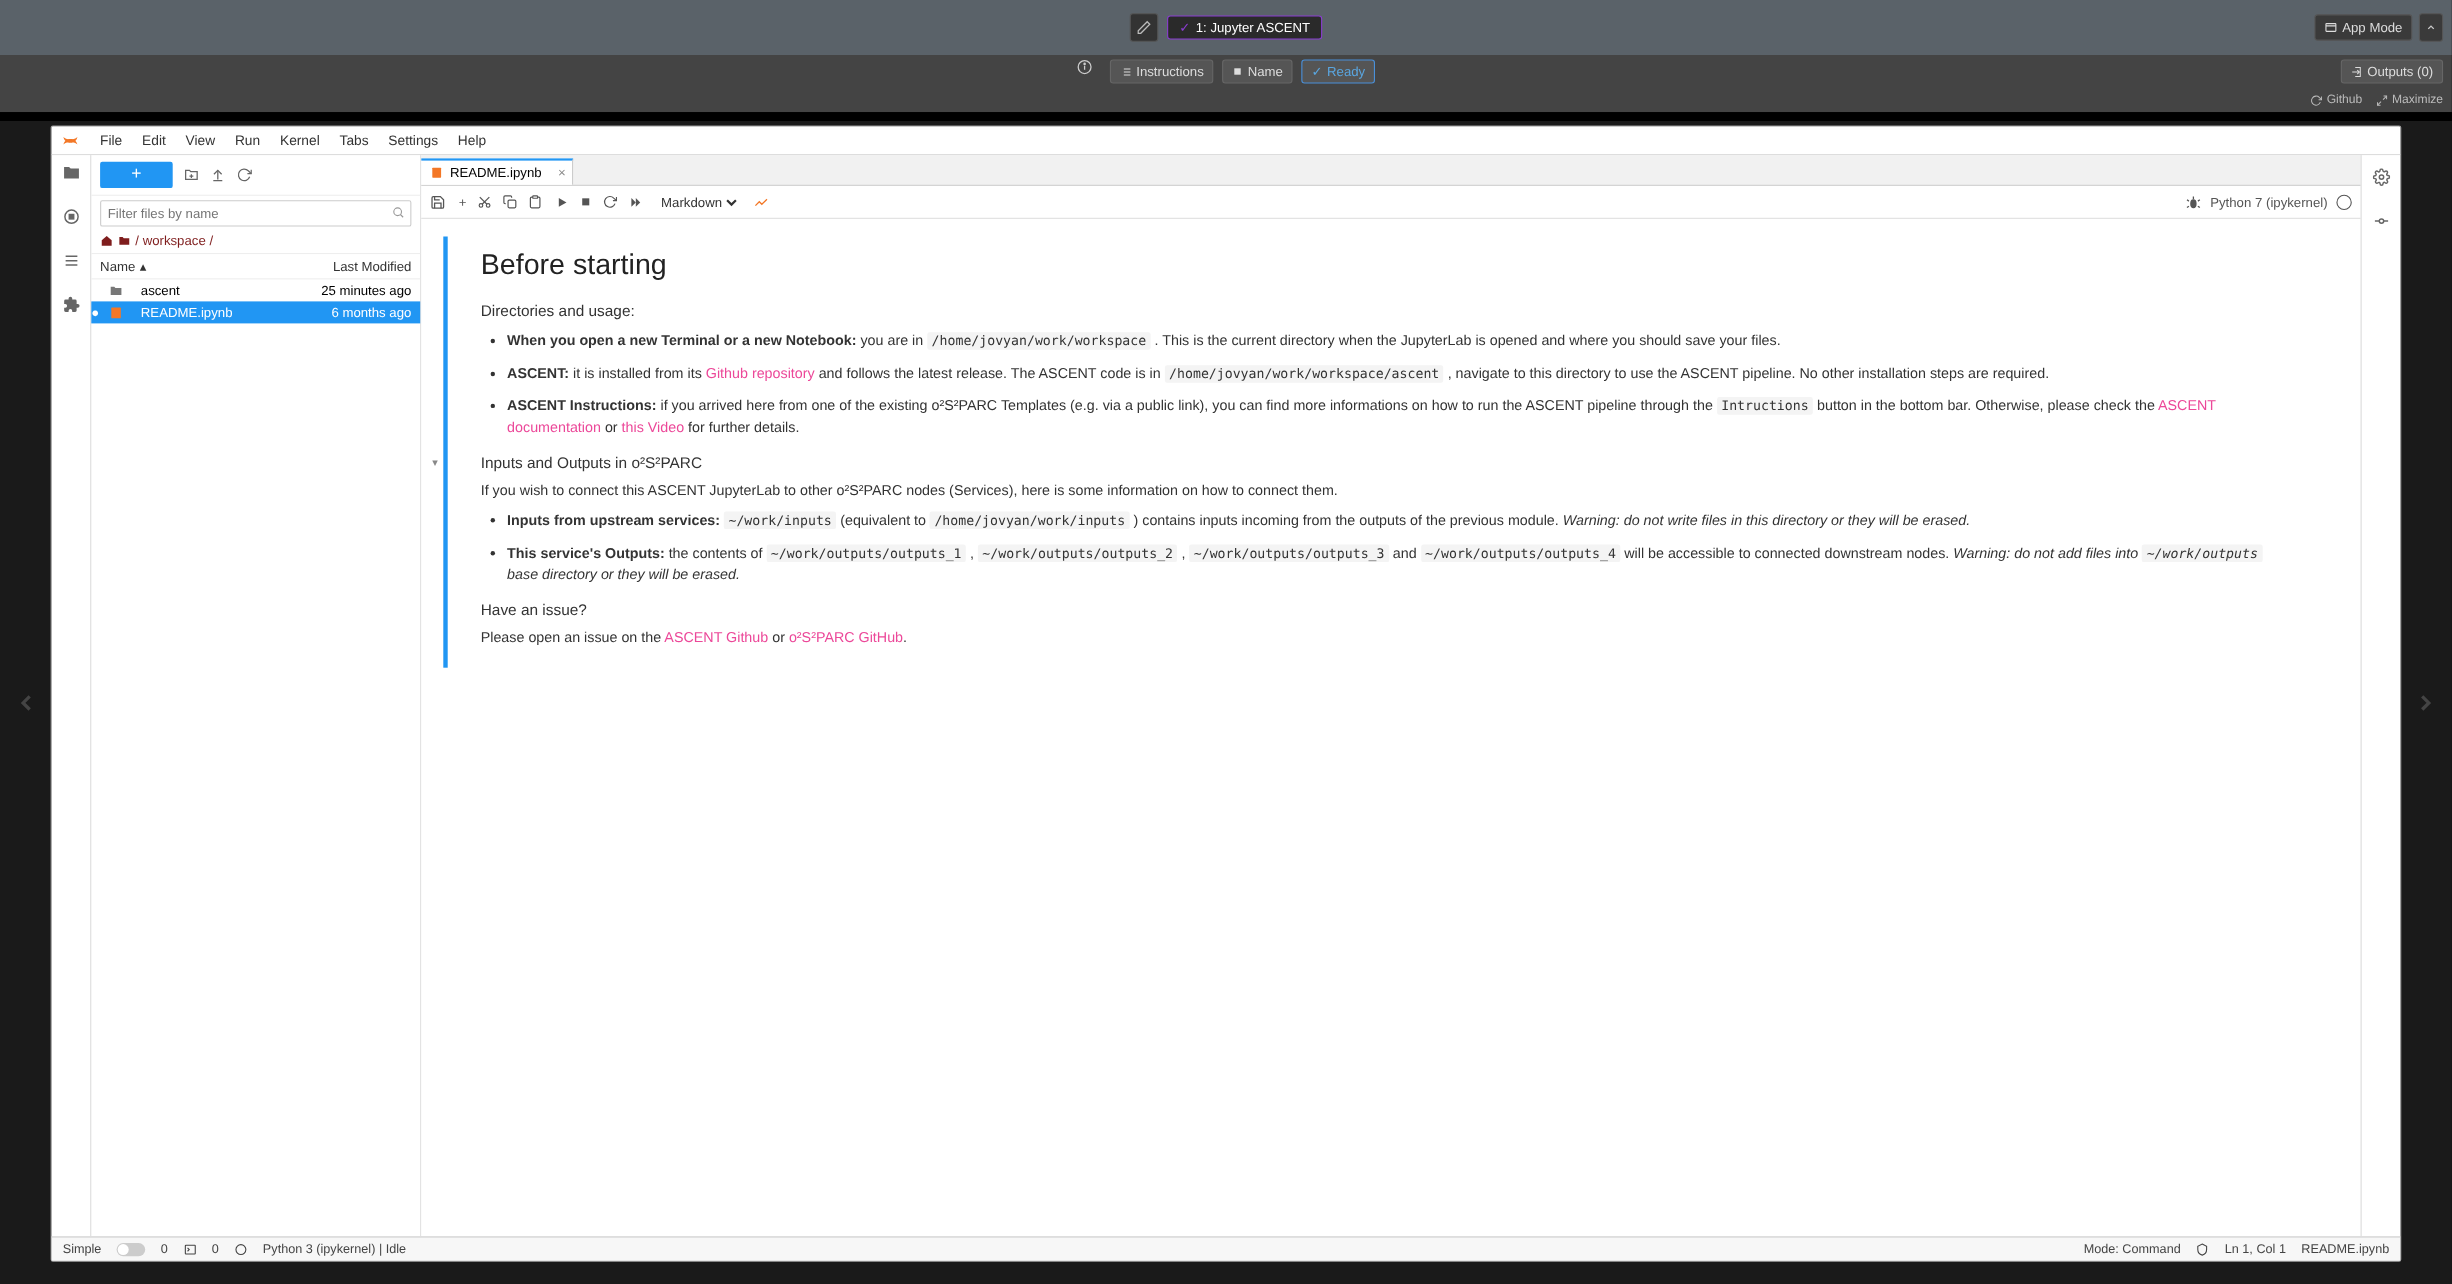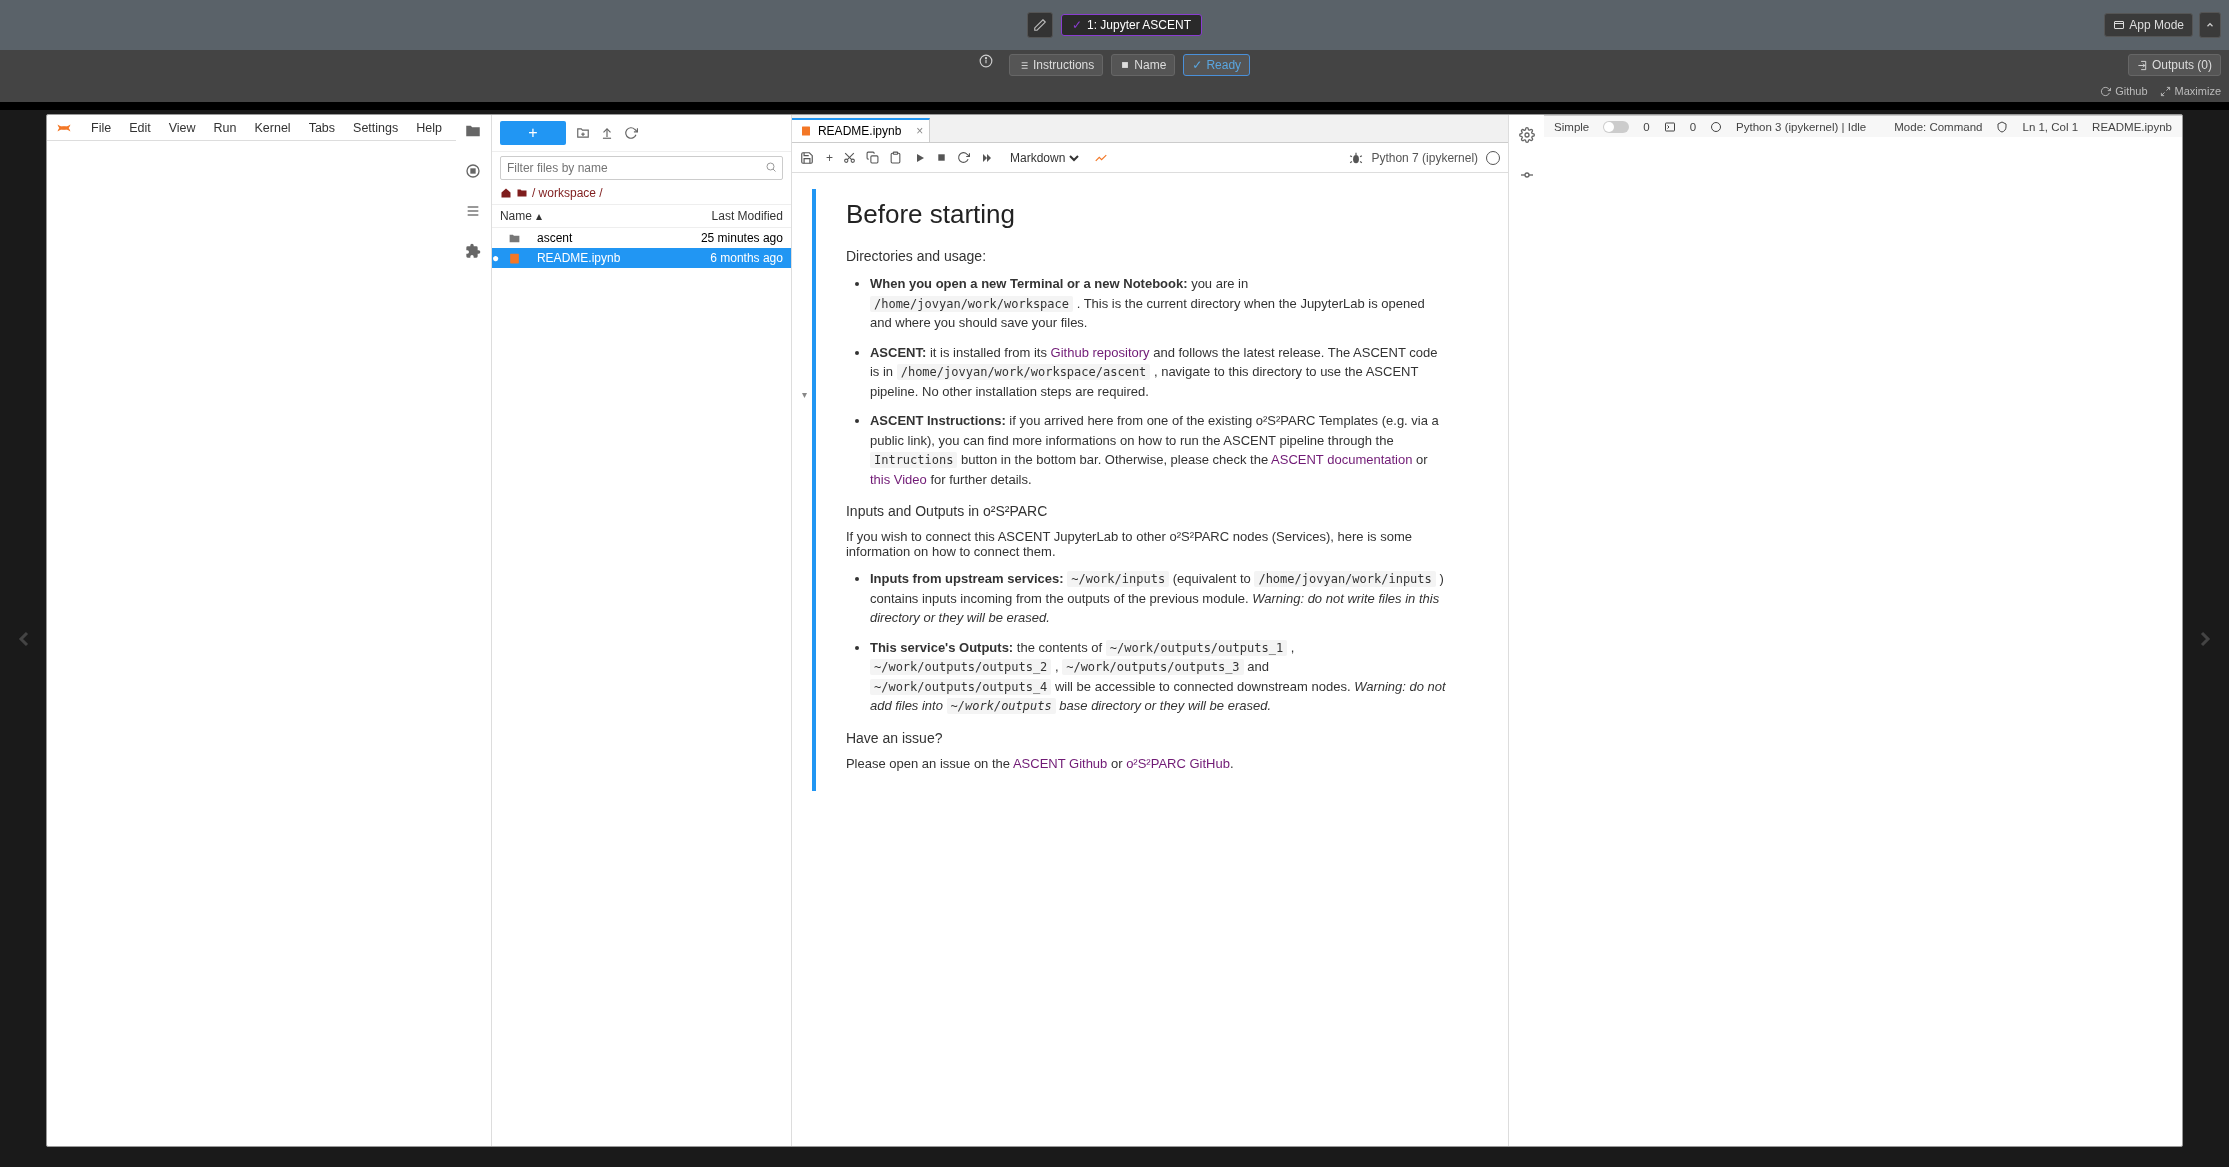--- a/index.html
+++ b/index.html
@@ -23,21 +23,21 @@
 
 .toolbar3 { height: 22px; background: #444; display: flex; justify-content: flex-end; align-items: center; padding-right: 8px; gap: 12px; color: #bbb; font-size: 11px; }
 .t3item { display: flex; align-items: center; gap: 4px; cursor: pointer; }
 
 .blackband { background: #000; height: 8px; }
 .main-arena { position: absolute; top: 110px; bottom: 0; left: 0; right: 0; background: #1a1a1a; }
 .side-arrow { position: absolute; top: 50%; transform: translateY(-50%); width: 40px; height: 40px; color: #444; font-size: 28px; display: flex; align-items: center; justify-content: center; }
 .side-arrow.l { left: 4px; }
 .side-arrow.r { right: 4px; }
 
-.jlab { position: absolute; top: 4px; bottom: 20px; left: 46px; right: 46px; background: #fff; border: 1px solid #999; border-radius: 2px; display: flex; }
+.jlab { position: absolute; top: 4px; bottom: 20px; left: 46px; right: 46px; background: #fff; border: 1px solid #999; border-radius: 2px; display: flex; flex-direction: column; }
 
 
 .menubar { height: 26px; border-bottom: 1px solid #ddd; display: flex; align-items: center; padding: 0 6px; gap: 2px; }
 .jlogo { width: 22px; height: 22px; margin-right: 6px; }
 .menuitem { padding: 2px 8px; font-size: 12.5px; color: #333; cursor: pointer; }
 
 .jbody { flex: 1; display: flex; min-height: 0; }
 
 
 .actbar { width: 36px; border-right: 1px solid #ddd; display: flex; flex-direction: column; align-items: center; padding-top: 6px; gap: 20px; }
@@ -75,21 +75,21 @@
 
 .nbcontent { flex: 1; overflow: auto; background: #fff; padding: 16px 40px 40px 20px; }
 .cell { border-left: 4px solid #2196f3; padding: 10px 20px 10px 30px; position: relative; }
 .cell .collapser { position: absolute; left: -14px; top: 200px; color: #888; font-size: 10px; }
 .cell h1 { font-size: 26px; font-weight: 400; color: #222; margin-bottom: 18px; }
 .cell h3 { font-size: 14px; font-weight: 400; color: #333; margin: 6px 0 10px; }
 .cell ul { padding-left: 24px; margin-bottom: 14px; }
 .cell li { font-size: 13px; color: #333; margin-bottom: 10px; line-height: 1.5; }
 .cell p { font-size: 13px; color: #333; margin-bottom: 10px; }
 code { background: #f4f4f4; padding: 1px 4px; font-family: Menlo, monospace; font-size: 12px; border-radius: 2px; }
-a { color: #701a75; text-decoration: none; }
+a { color: #ec4899; text-decoration: none; }
 em { }
 
 
 .rightbar { width: 36px; border-left: 1px solid #ddd; display: flex; flex-direction: column; align-items: center; padding-top: 10px; gap: 20px; }
 
 
 .statusbar { height: 22px; border-top: 1px solid #ccc; display: flex; align-items: center; padding: 0 10px; font-size: 11.5px; color: #444; background: #f7f7f7; gap: 14px; }
 .statusbar .toggle { width: 26px; height: 12px; background: #ccc; border-radius: 6px; position: relative; }
 .statusbar .toggle::after { content: ''; position: absolute; left: 1px; top: 1px; width: 10px; height: 10px; background: #fff; border-radius: 50%; }
 .statusbar .spacer { flex: 1; }

